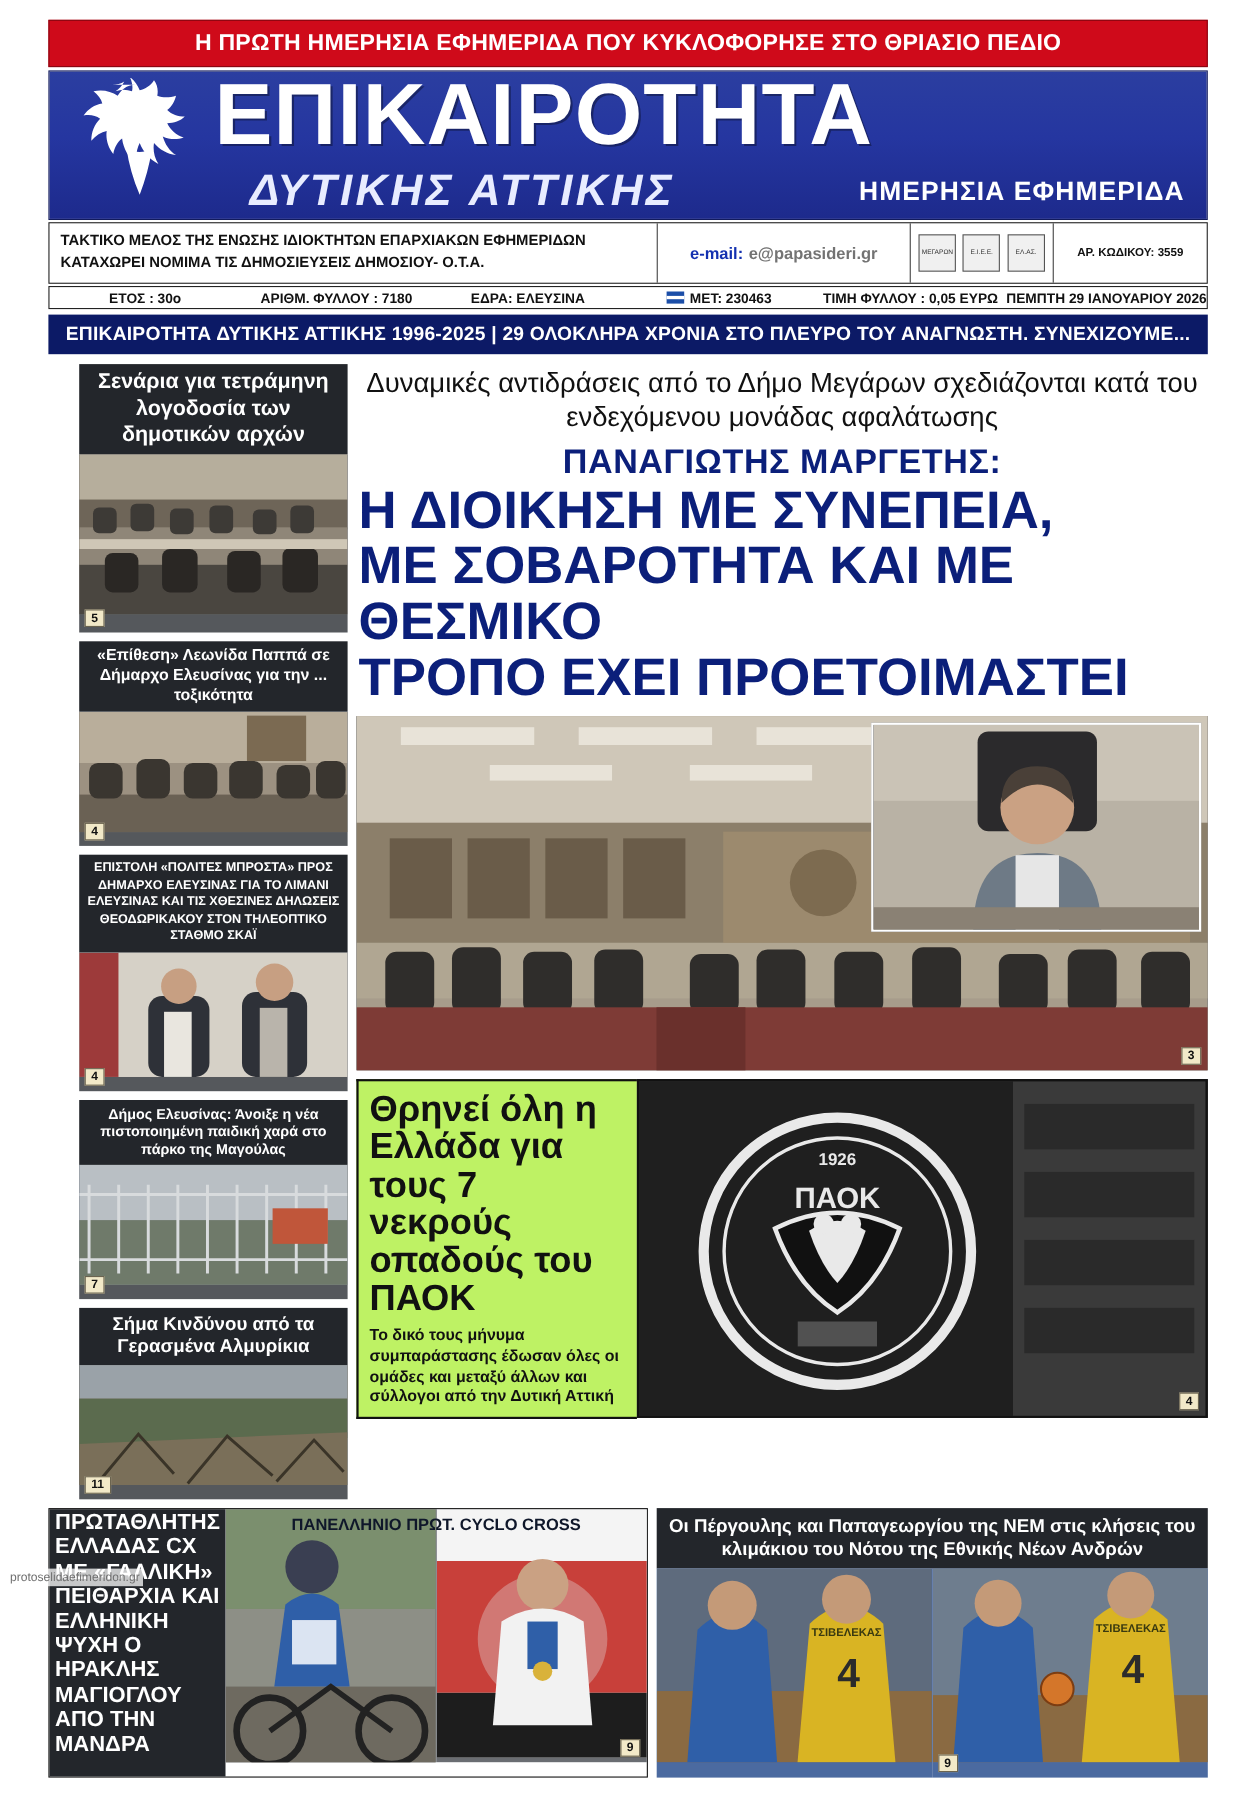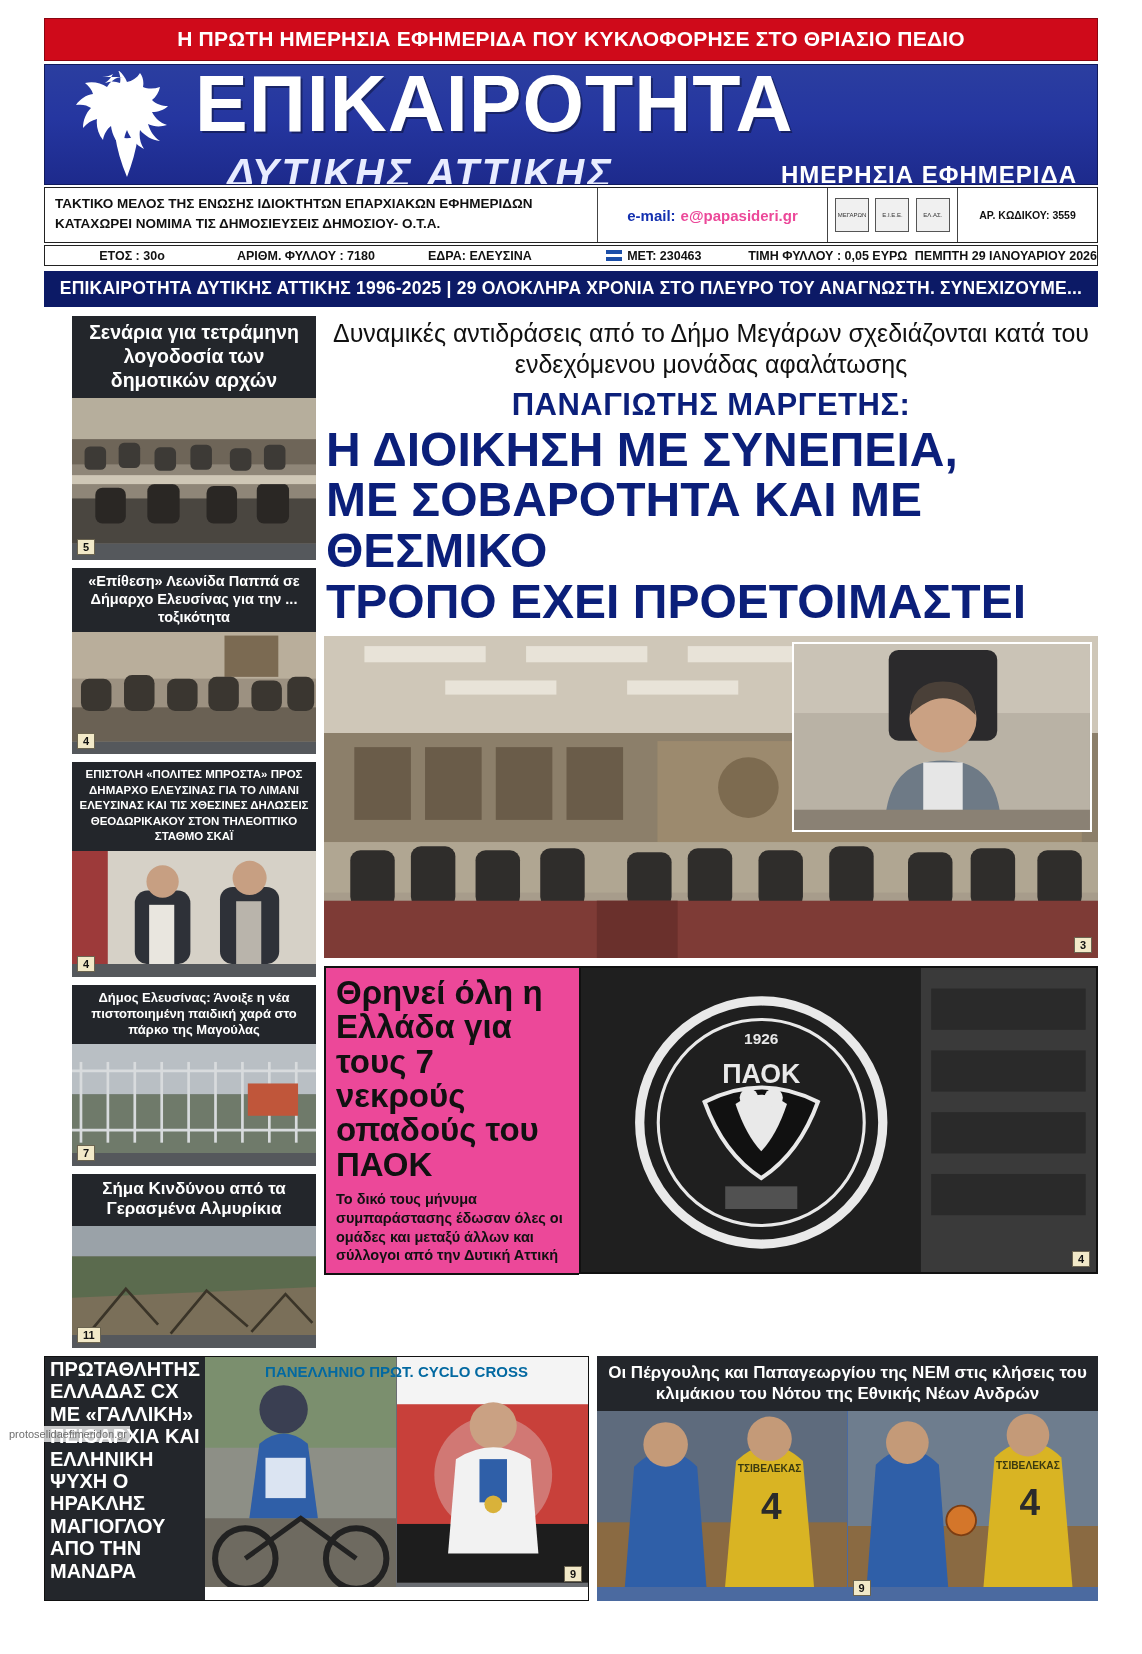--- a/index.html
+++ b/index.html
@@ -25,21 +25,21 @@
     font-weight:bold;
     font-size:21px;
     letter-spacing:0.2px;
     padding:8px 0 9px 0;
     margin:0 4px;
   }
   .masthead {
     margin:3px 4px 0 4px;
     background:linear-gradient(180deg,#2b3ea0 0%, #2536a0 45%, #1d2a8c 100%);
     border:1px solid #111a5c;
-    height:121px;
+    height:136px;
     position:relative;
     overflow:hidden;
   }
   .eagle {
     position:absolute; left:18px; top:6px; width:120px; height:118px;
     color:#ffffff;
   }
   .eagle svg { width:100%; height:100%; display:block; }
   .paper-title {
     position:absolute; left:150px; top:-2px; right:10px;
@@ -86,21 +86,21 @@
     line-height:1.5;
     color:#111;
   }
   .member-email {
     width:230px;
     border-left:1px solid #444;
     display:flex; align-items:center; justify-content:center;
     font-size:15px; font-weight:bold;
   }
   .member-email .lbl { color:#1330b0; margin-right:5px; }
-  .member-email .val { color:#ec4899; }
+  .member-email .val { color:#737373; }
   .member-logos {
     width:130px;
     border-left:1px solid #444;
     display:flex; align-items:center; justify-content:space-around;
     padding:3px 4px;
   }
   .logo-box {
     width:34px; height:34px; border:1px solid #555; background:#f0f0f0;
     font-size:6px; display:flex; align-items:center; justify-content:center;
     color:#333; text-align:center; line-height:1.1; overflow:hidden;
@@ -204,21 +204,21 @@
   .scene { position:absolute; inset:0; }
   .inset-photo {
     position:absolute; right:6px; top:6px; width:300px; height:190px;
     border:2px solid #ffffff; overflow:hidden; background:#6b6f74;
   }
 
   
   .paok-row { display:flex; gap:0; }
   .paok-text {
     width:255px;
-    background:#ec4899;
+    background:#bef264;
     border:2px solid #111;
     border-right:none;
     padding:8px 9px 8px 10px;
   }
   .paok-head {
     font-weight:bold; font-size:33px; line-height:1.04; color:#111;
   }
   .paok-sub {
     margin-top:8px; font-size:14.5px; line-height:1.3; color:#111; font-weight:bold;
   }
@@ -544,21 +544,21 @@
             <path d="M0 48 L195 48 L195 170 L0 170z" fill="#c8403a"></path>
             <circle cx="98" cy="120" r="60" fill="#e2e2e2" opacity="0.35"></circle>
             <rect x="0" y="170" width="195" height="60" fill="#1d1d1d"></rect>
             <circle cx="98" cy="70" r="24" fill="#caa183"></circle>
             <path d="M60 104 q38 -24 76 0 l8 96 l-92 0z" fill="#f2f2f2"></path>
             <rect x="84" y="104" width="28" height="44" fill="#2f5fa8"></rect>
             <circle cx="98" cy="150" r="9" fill="#d9b23a"></circle>
           </svg>
           <span class="pagenum right">9</span>
         </div>
-        <div style="position:absolute;left:0;right:0;top:6px;text-align:center;font-weight:bold;font-size:15px;color:#0369a1;">ΠΑΝΕΛΛΗΝΙΟ ΠΡΩΤ. CYCLO CROSS</div>
+        <div style="position:absolute;left:0;right:0;top:6px;text-align:center;font-weight:bold;font-size:15px;color:#0f172a;">ΠΑΝΕΛΛΗΝΙΟ ΠΡΩΤ. CYCLO CROSS</div>
       </div>
     </div>
 
     <div class="sports-right">
       <div class="bk-head">Οι Πέργουλης και Παπαγεωργίου της ΝΕΜ στις κλήσεις του κλιμάκιου του Νότου της Εθνικής Νέων Ανδρών</div>
       <div class="bk-photos">
         <div class="bk-photo" style="height:190px">
           <svg class="scene" viewBox="0 0 270 190" preserveAspectRatio="none" aria-hidden="true">
             <rect width="270" height="190" fill="#5e6b7d"></rect>
             <rect x="0" y="120" width="270" height="70" fill="#8a6a42"></rect>

